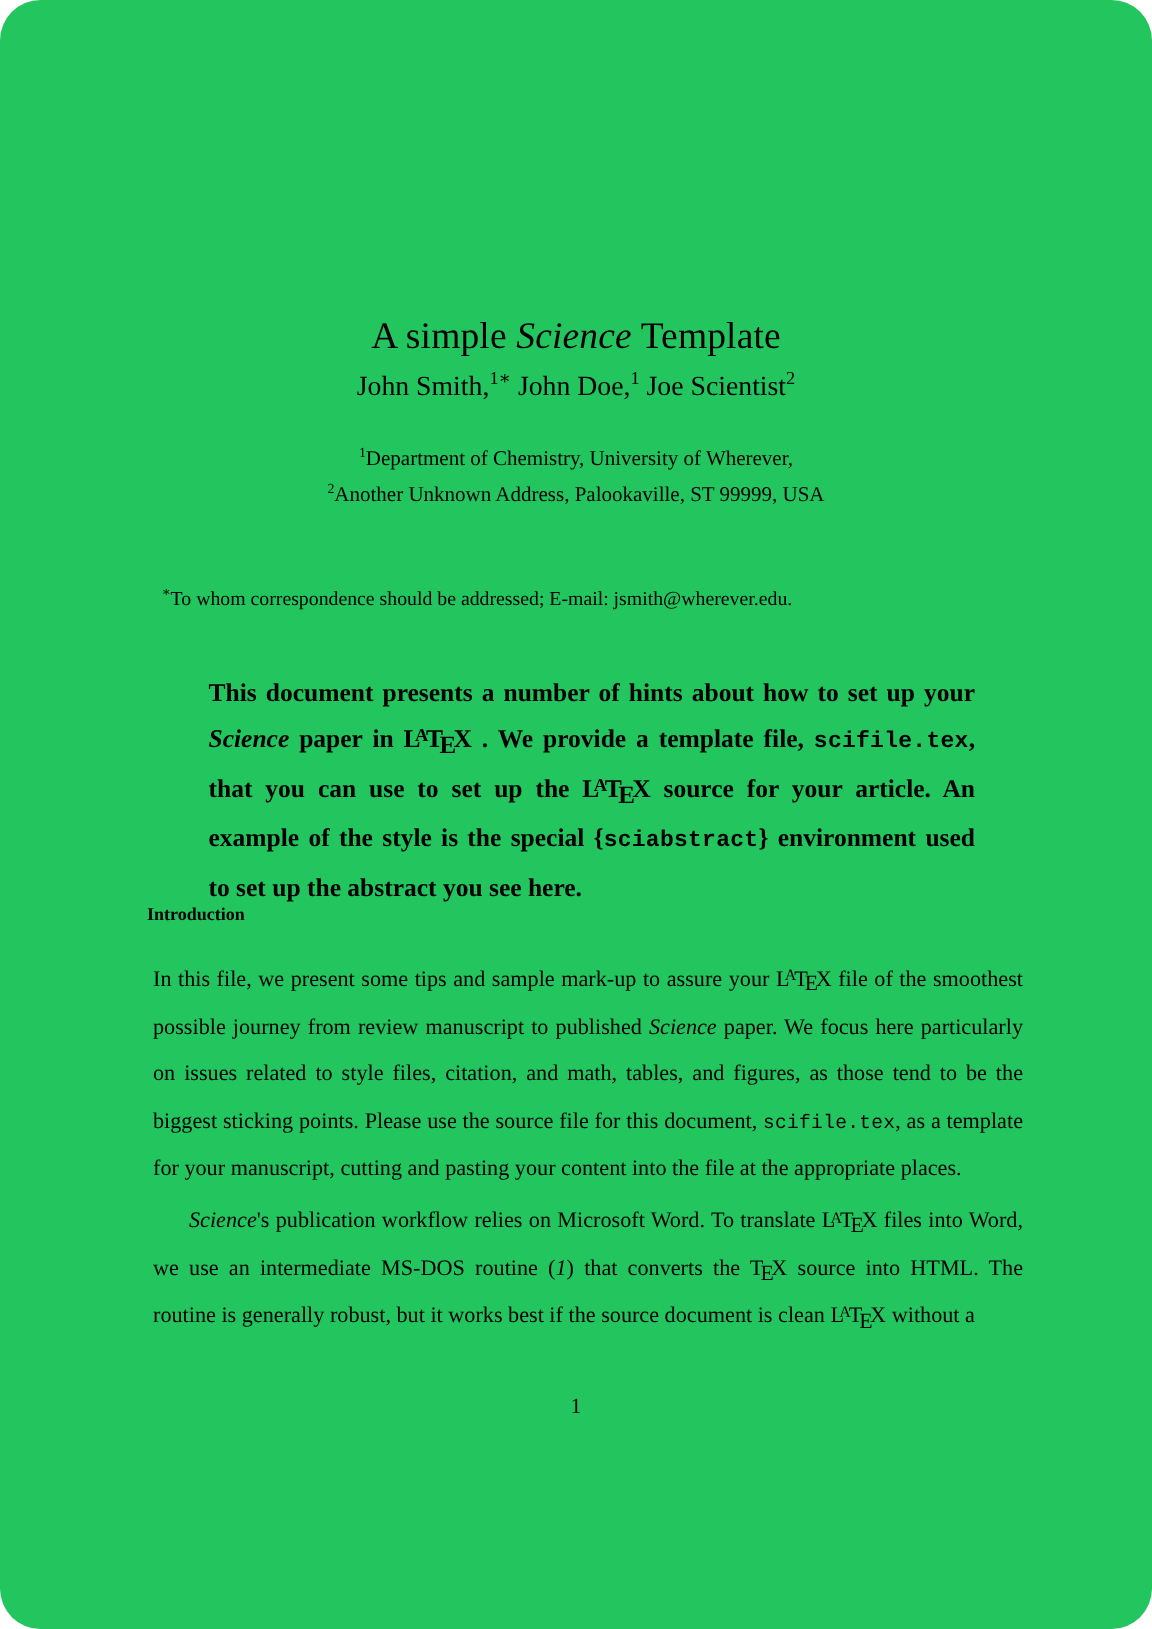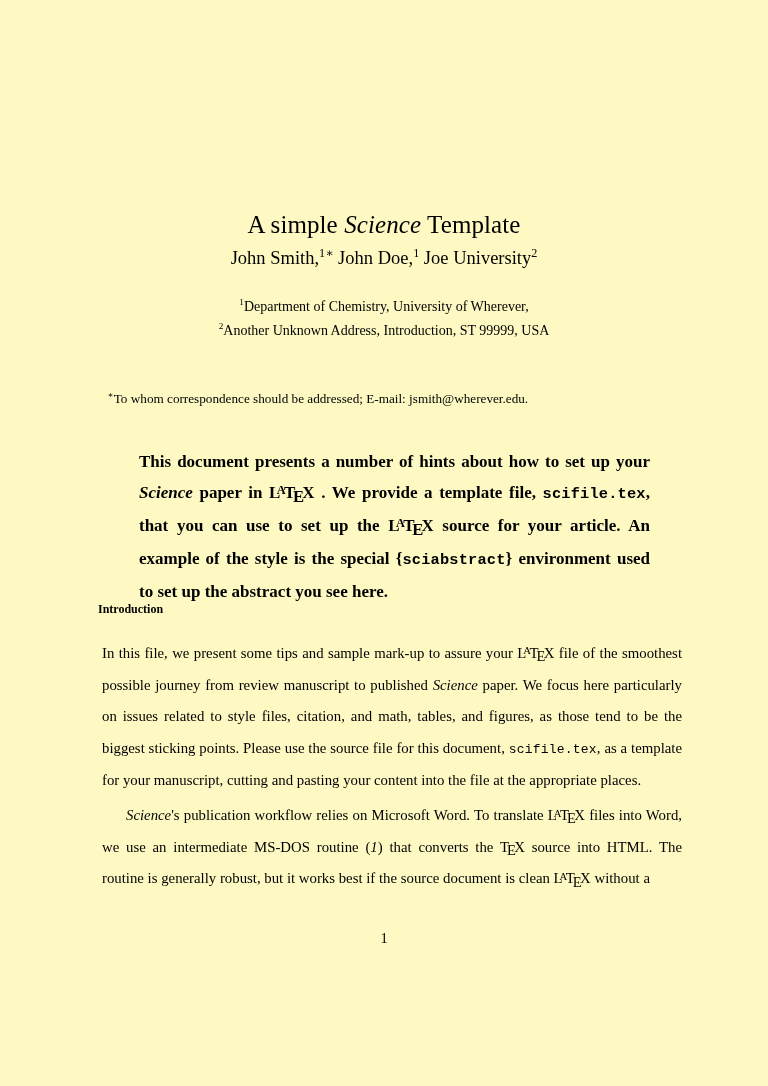--- a/index.html
+++ b/index.html
@@ -14,21 +14,22 @@
     font-family: "Liberation Serif", "DejaVu Serif", serif;
     color: #000000;
     overflow: hidden;
   }
 
   .page {
     position: absolute;
     left: 0; top: 0;
     width: 768px;
     height: 1086px;
-    background: #fef9c3;
+    background: #22c55e;
+    border-radius: 27px;
   }
 
   
   .title {
     position: absolute;
     left: 0;
     top: 193px;
     width: 768px;
     text-align: center;
     font-size: 25px;
@@ -165,26 +166,26 @@
 </head>
 <body>
 
 <div class="page">
 
   <h1 class="title">
     <span>A simple </span><i>Science</i><span> Template</span>
   </h1>
 
   <div class="authors">
-    <span>John Smith,</span><sup>1∗</sup><span> John Doe,</span><sup>1</sup><span> Joe University</span><sup>2</sup>
+    <span>John Smith,</span><sup>1∗</sup><span> John Doe,</span><sup>1</sup><span> Joe Scientist</span><sup>2</sup>
   </div>
 
   <div class="affiliations">
     <div><sup>1</sup><span>Department of Chemistry, University of Wherever,</span></div>
-    <div><sup>2</sup><span>Another Unknown Address, Introduction, ST 99999, USA</span></div>
+    <div><sup>2</sup><span>Another Unknown Address, Palookaville, ST 99999, USA</span></div>
   </div>
 
   <div class="correspondence">
     <sup>∗</sup><span>To whom correspondence should be addressed; E-mail: jsmith@wherever.edu.</span>
   </div>
 
   <div class="abstract">
     <span>This document presents a number of hints about how to set up your </span><i>Science</i><span> paper in </span><span class="latex">L<span class="a">A</span>T<span class="e">E</span>X</span><span> . We provide a template file, </span><span class="tt">scifile.tex</span><span>, that you can use to set up the </span><span class="latex">L<span class="a">A</span>T<span class="e">E</span>X</span><span> source for your article. An example of the style is the special </span><span>{</span><span class="tt">sciabstract</span><span>}</span><span> environment used to set up the abstract you see here.</span>
   </div>
 

